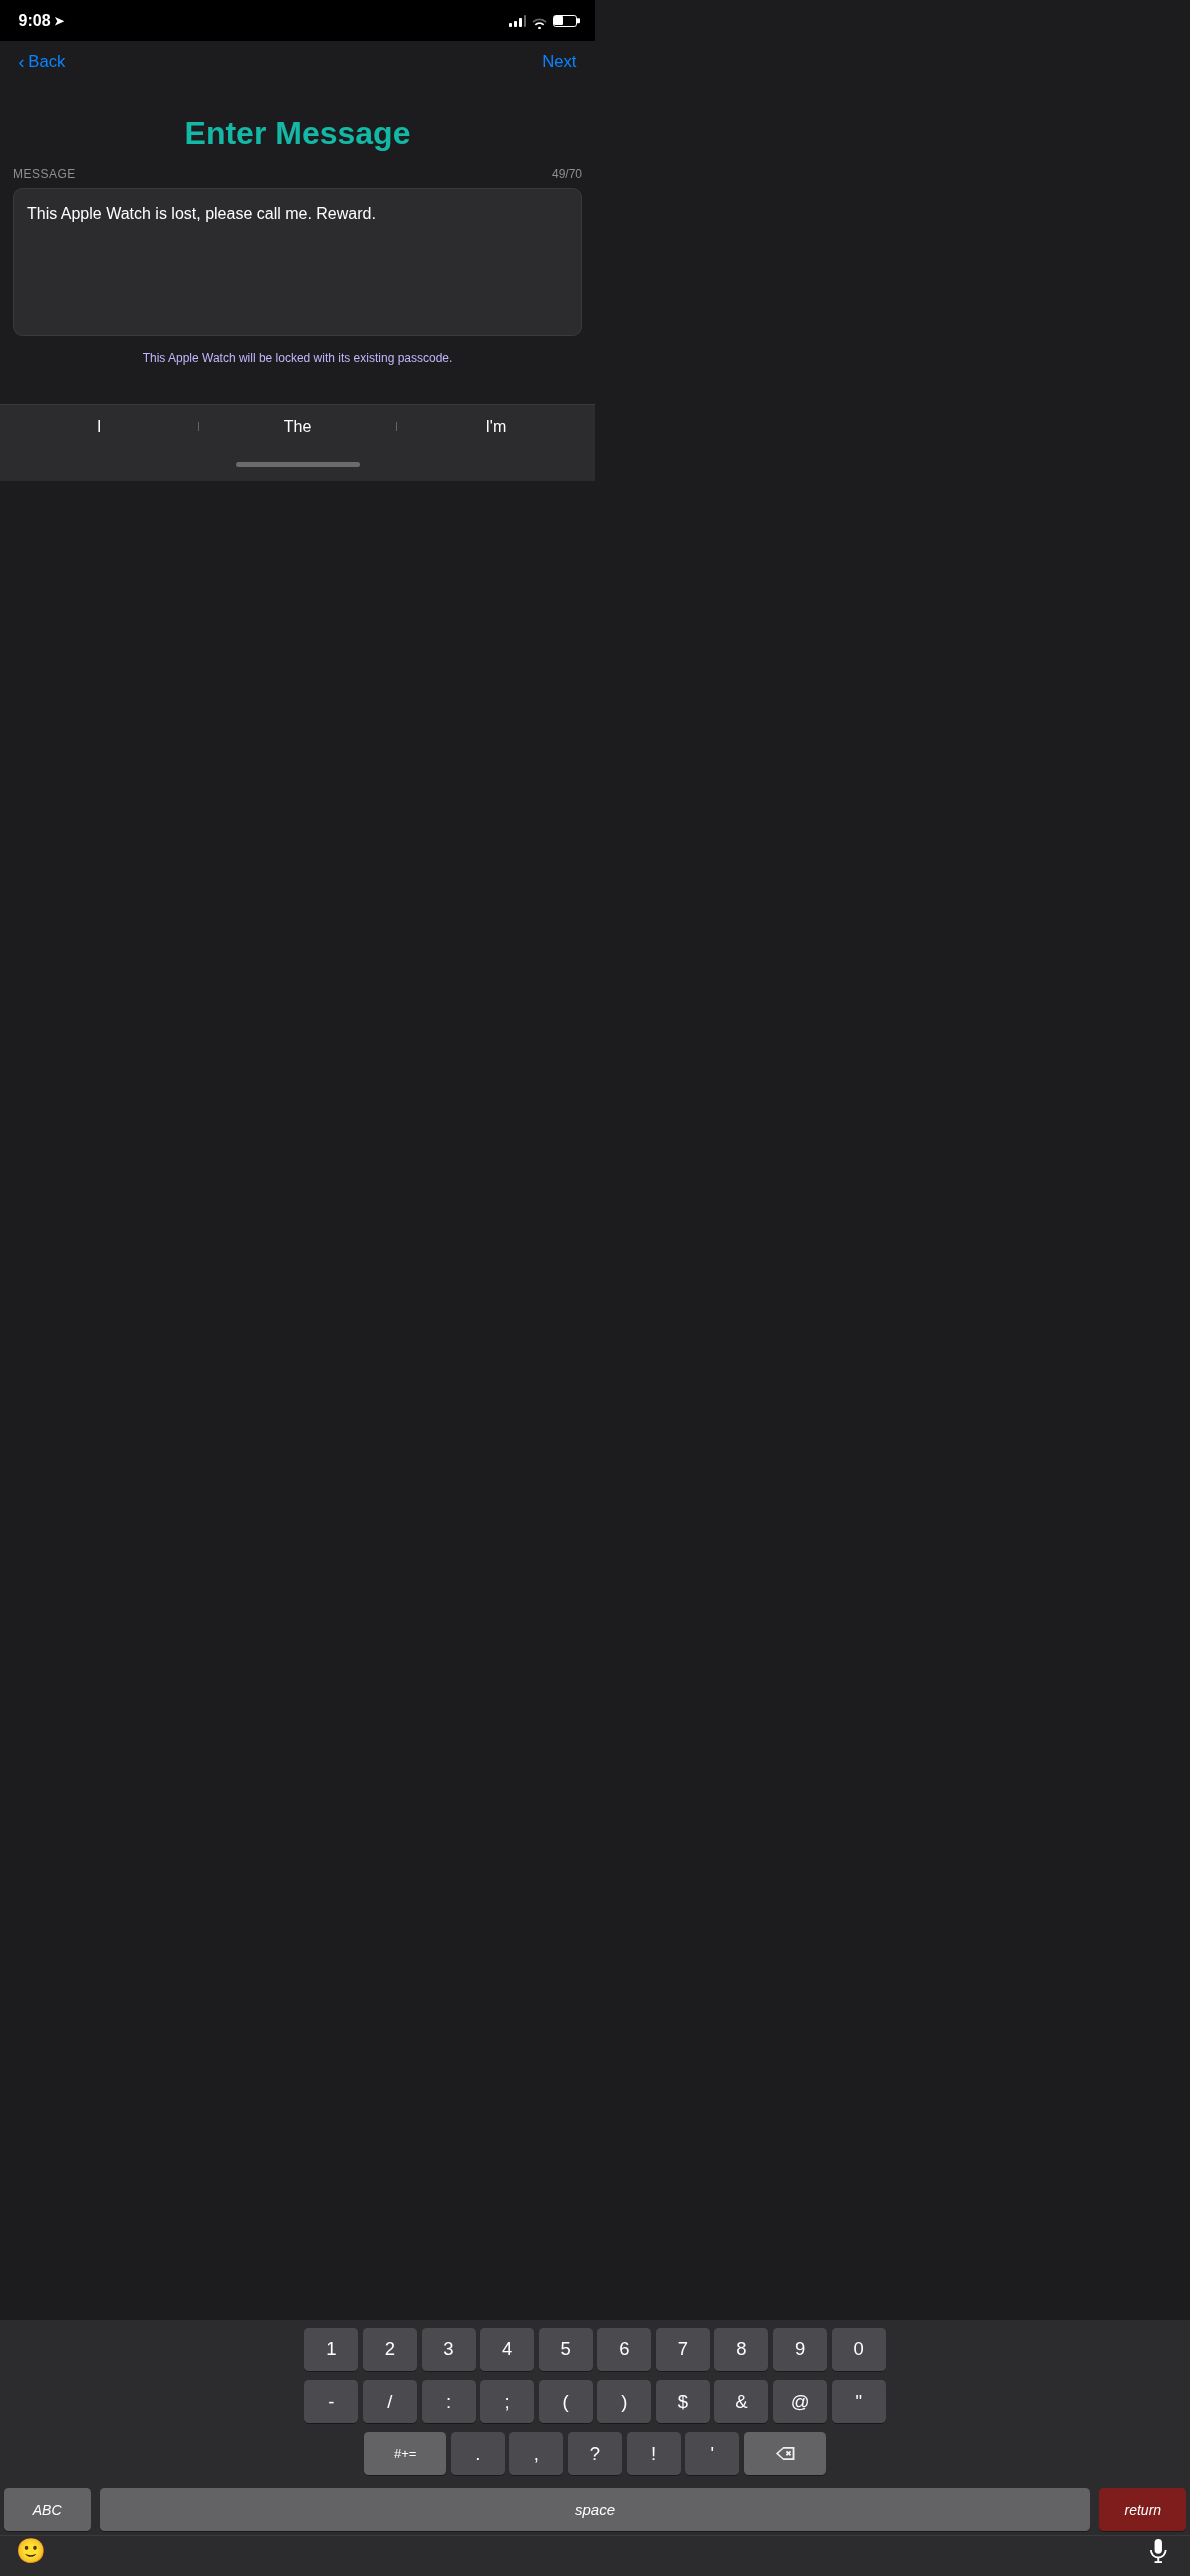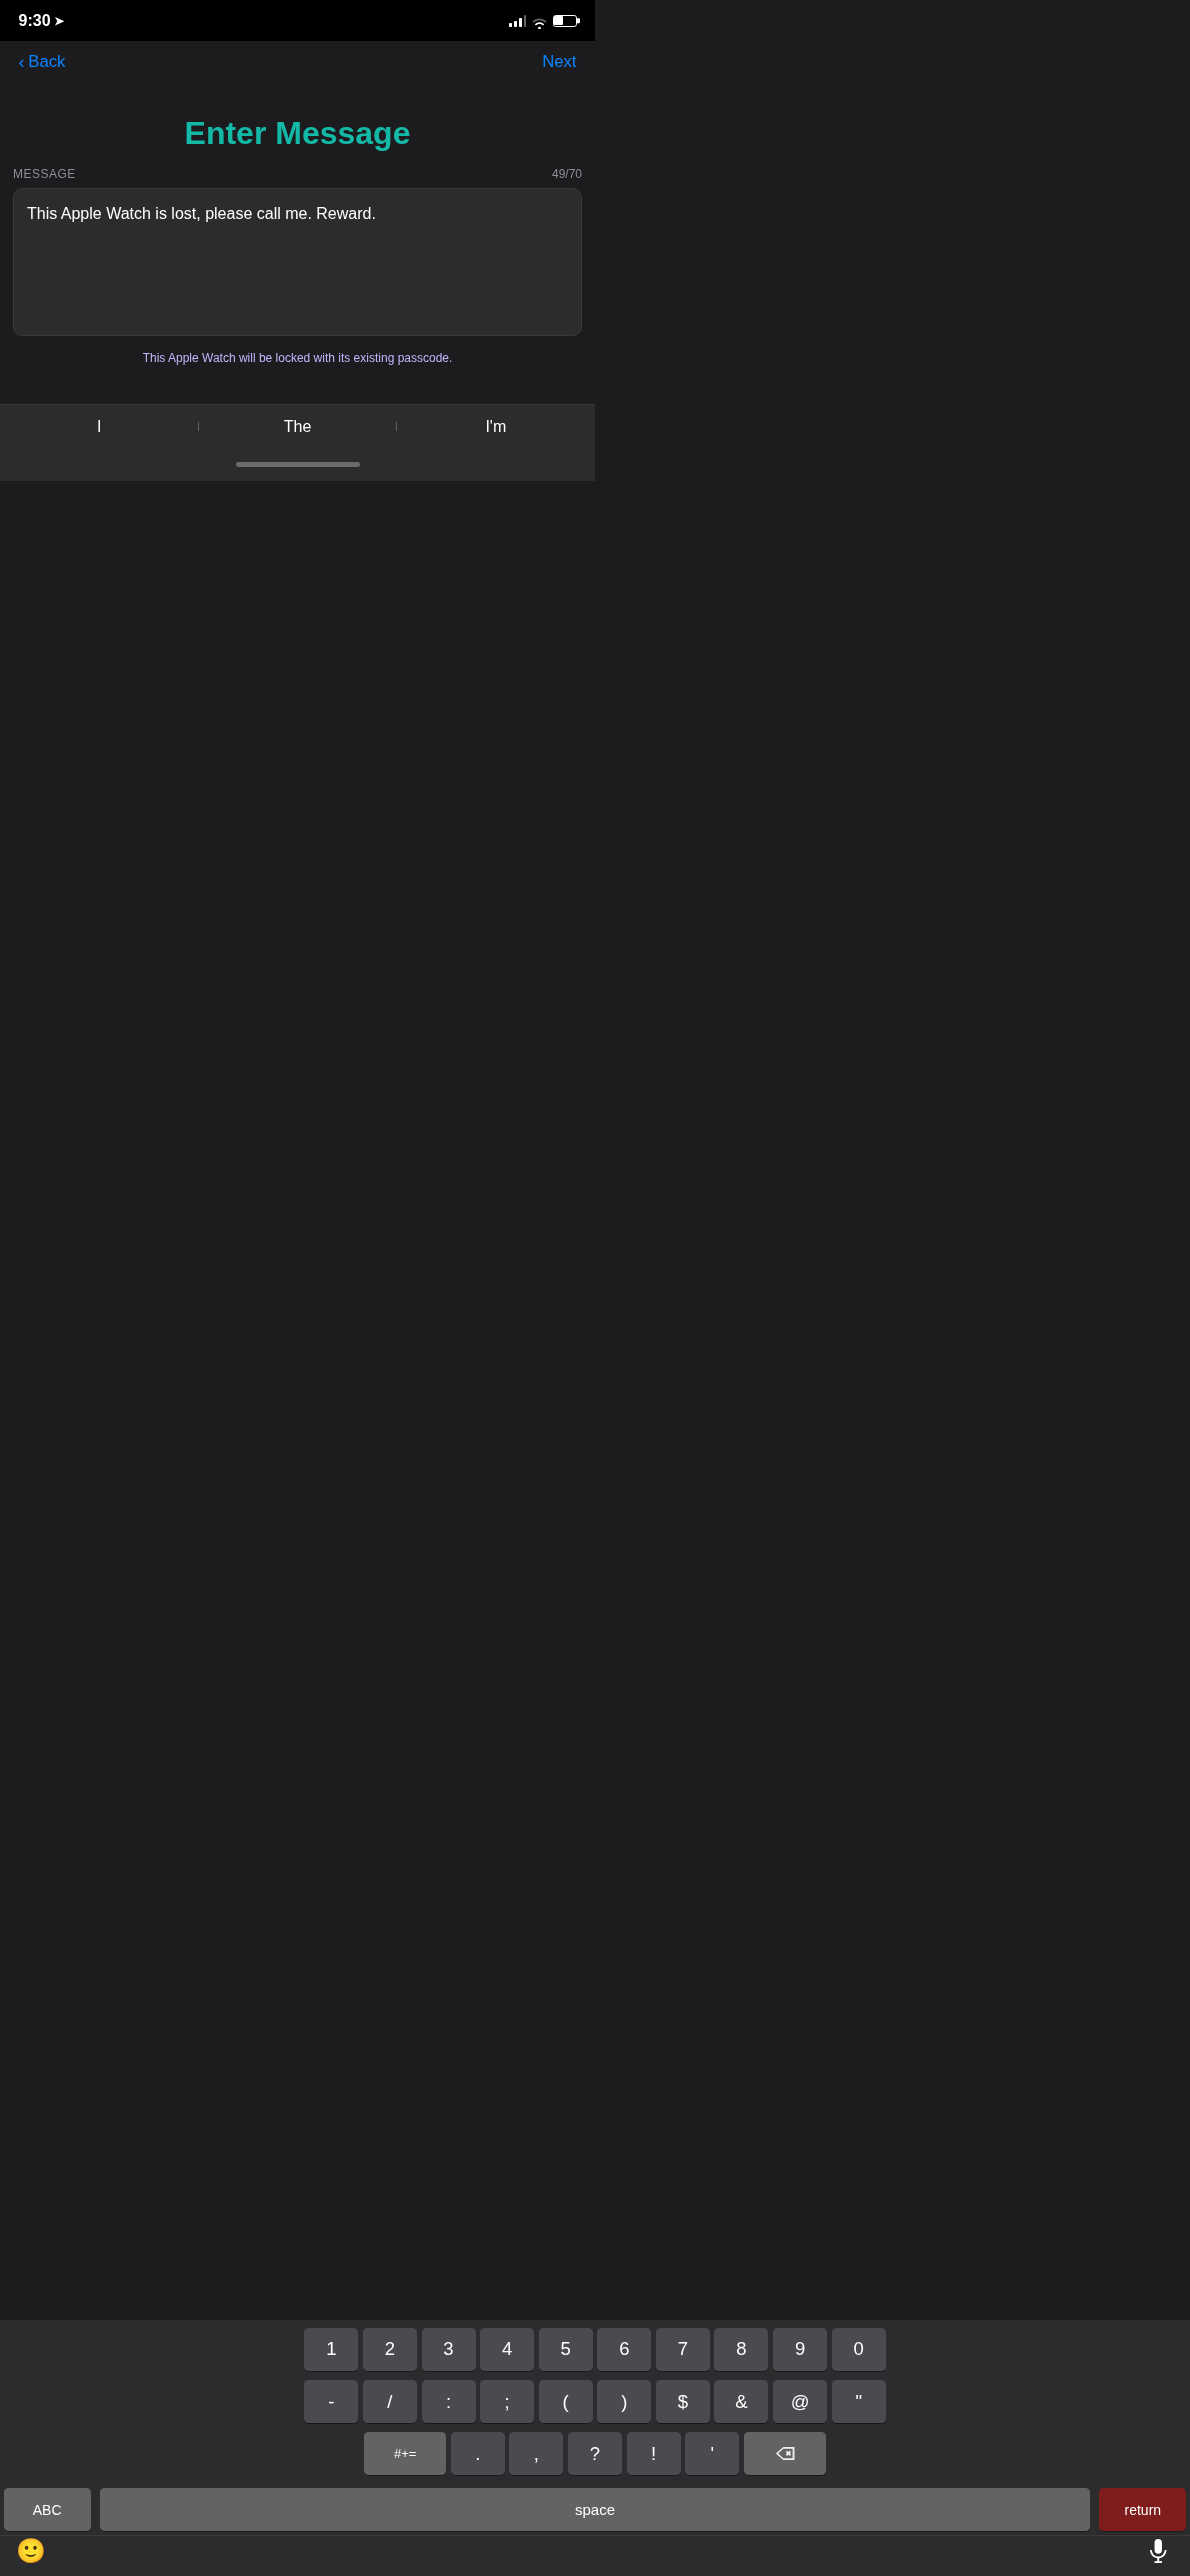--- a/index.html
+++ b/index.html
@@ -282,20 +282,21 @@
     
     .kb-bottom-row {
       display: flex;
       justify-content: space-between;
       gap: 4.6px;
       padding: 0 3.7px 3.7px;
     }
 
     .kb-bottom-row .kb-key {
       font-size: 14px;
+      font-style: italic;
     }
 
     
     .bottom-bar {
       height: 41px;
       background: #1c1c1e;
       display: flex;
       align-items: center;
       justify-content: space-between;
       padding: 0 15px 9.3px;
@@ -332,21 +333,21 @@
       background: #fff;
       border-radius: 2.8px;
       opacity: 0.3;
     }
   </style>
 </head>
 <body>
 
 <div class="status-bar">
   <div class="status-time">
-    <span>9:30</span>
+    <span>9:08</span>
     <span class="arrow">➤</span>
   </div>
   <div class="status-icons">
     <div class="signal-bars">
       <span></span>
       <span></span>
       <span></span>
       <span></span>
     </div>
     <div class="wifi-icon">

